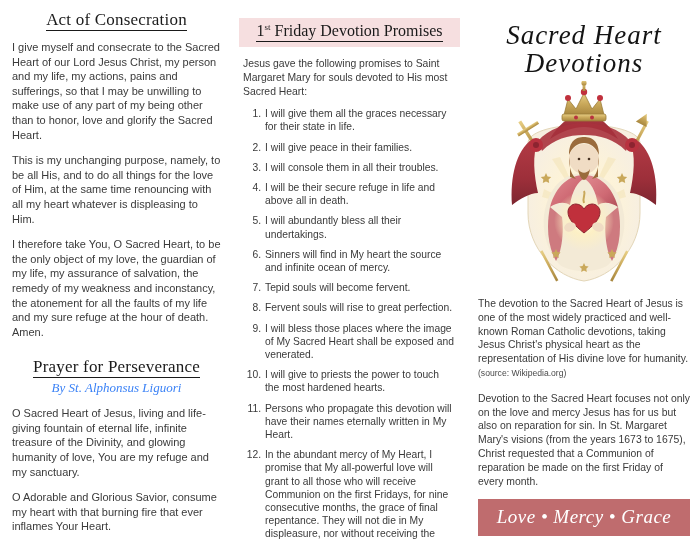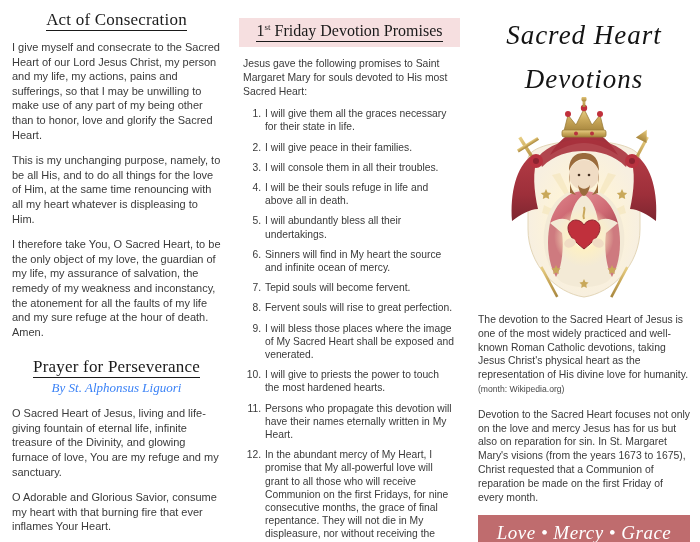--- a/index.html
+++ b/index.html
@@ -115,21 +115,21 @@
   
   .script-title {
     text-align: center;
     font-family: "Liberation Serif", serif;
     font-style: italic;
     color: #141414;
     line-height: 1.02;
     margin: 4px 0 2px 0;
   }
   .script-title .l1 { font-size: 27px; letter-spacing: 1px; display:block; }
-  .script-title .l2 { font-size: 27px; letter-spacing: 1px; display:block; margin-top: 16px; }
+  .script-title .l2 { font-size: 27px; letter-spacing: 1px; display:block; margin-top: 0; }
 
   .art-wrap {
     display: flex;
     justify-content: center;
     margin: 4px 0 8px 0;
   }
 
   .right-para {
     font-size: 10.4px;
     line-height: 13.8px;
@@ -167,39 +167,39 @@
 
     <p class="para">I give myself and consecrate to the Sacred Heart of our Lord Jesus Christ, my person and my life, my actions, pains and sufferings, so that I may be unwilling to make use of any part of my being other than to honor, love and glorify the Sacred Heart.</p>
     <p class="para">This is my unchanging purpose, namely, to be all His, and to do all things for the love of Him, at the same time renouncing with all my heart whatever is displeasing to Him.</p>
     <p class="para">I therefore take You, O Sacred Heart, to be the only object of my love, the guardian of my life, my assurance of salvation, the remedy of my weakness and inconstancy, the atonement for all the faults of my life and my sure refuge at the hour of death. Amen.</p>
 
     <div class="heading-serif" style="margin-top:18px;text-align:center;">
       <span class="ul">Prayer for Perseverance</span>
     </div>
     <div class="byline">By St. Alphonsus Liguori</div>
 
-    <p class="para">O Sacred Heart of Jesus, living and life-giving fountain of eternal life, infinite treasure of the Divinity, and glowing furnace of love, You are my refuge and my sanctuary.</p>
+    <p class="para">O Sacred Heart of Jesus, living and life-giving fountain of eternal life, infinite treasure of the Divinity, and glowing humanity of love, You are my refuge and my sanctuary.</p>
     <p class="para">O Adorable and Glorious Savior, consume my heart with that burning fire that ever inflames Your Heart.</p>
     <p class="para">Pour down on my soul those graces which flow from Your Love. Let my heart be one with, and in all things conformed to Yours.</p>
 
   </div>
 
   <div class="col col-mid">
 
     <div class="pink-band">
       <span class="title"><span>1</span><sup>st</sup><span> Friday Devotion Promises</span></span>
     </div>
 
     <p class="intro">Jesus gave the following promises to Saint Margaret Mary for souls devoted to His most Sacred Heart:</p>
 
     <ol class="promises">
       <li>I will give them all the graces necessary for their state in life.</li>
       <li>I will give peace in their families.</li>
       <li>I will console them in all their troubles.</li>
-      <li>I will be their souls refuge in life and above all in death.</li>
+      <li>I will be their secure refuge in life and above all in death.</li>
       <li>I will abundantly bless all their undertakings.</li>
       <li>Sinners will find in My heart the source and infinite ocean of mercy.</li>
       <li>Tepid souls will become fervent.</li>
       <li>Fervent souls will rise to great perfection.</li>
       <li>I will bless those places where the image of My Sacred Heart shall be exposed and venerated.</li>
       <li>I will give to priests the power to touch the most hardened hearts.</li>
       <li>Persons who propagate this devotion will have their names eternally written in My Heart.</li>
       <li>In the abundant mercy of My Heart, I promise that My all-powerful love will grant to all those who will receive Communion on the first Fridays, for nine consecutive months, the grace of final repentance. They will not die in My displeasure, nor without receiving the Sacraments; and My Heart will be their secure refuge in that last hour.</li>
     </ol>
 
@@ -315,21 +315,21 @@
           <path d="M98 182 l1.4 3 3.2 .4 -2.3 2.3 .5 3.2 -2.8 -1.5 -2.8 1.5 .5 -3.2 -2.3 -2.3 3.2 -.4 Z"></path>
         </g>
 
         <g>
           <rect x="62" y="168" width="2.6" height="34" fill="url(#gold)" transform="rotate(-28 63 185)"></rect>
           <rect x="132" y="168" width="2.6" height="34" fill="url(#gold)" transform="rotate(28 133 185)"></rect>
         </g>
       </svg>
     </div>
 
-    <p class="right-para"><span>The devotion to the Sacred Heart of Jesus is one of the most widely practiced and well-known Roman Catholic devotions, taking Jesus Christ's physical heart as the representation of His divine love for humanity.</span> <span class="src">(month: Wikipedia.org)</span></p>
+    <p class="right-para"><span>The devotion to the Sacred Heart of Jesus is one of the most widely practiced and well-known Roman Catholic devotions, taking Jesus Christ's physical heart as the representation of His divine love for humanity.</span> <span class="src">(source: Wikipedia.org)</span></p>
 
     <p class="right-para">Devotion to the Sacred Heart focuses not only on the love and mercy Jesus has for us but also on reparation for sin. In St. Margaret Mary's visions (from the years 1673 to 1675), Christ requested that a Communion of reparation be made on the first Friday of every month.</p>
 
     <div class="lmg-band">
       <span class="lmg-text">Love • Mercy • Grace</span>
     </div>
   </div>
 
 </div>
 

